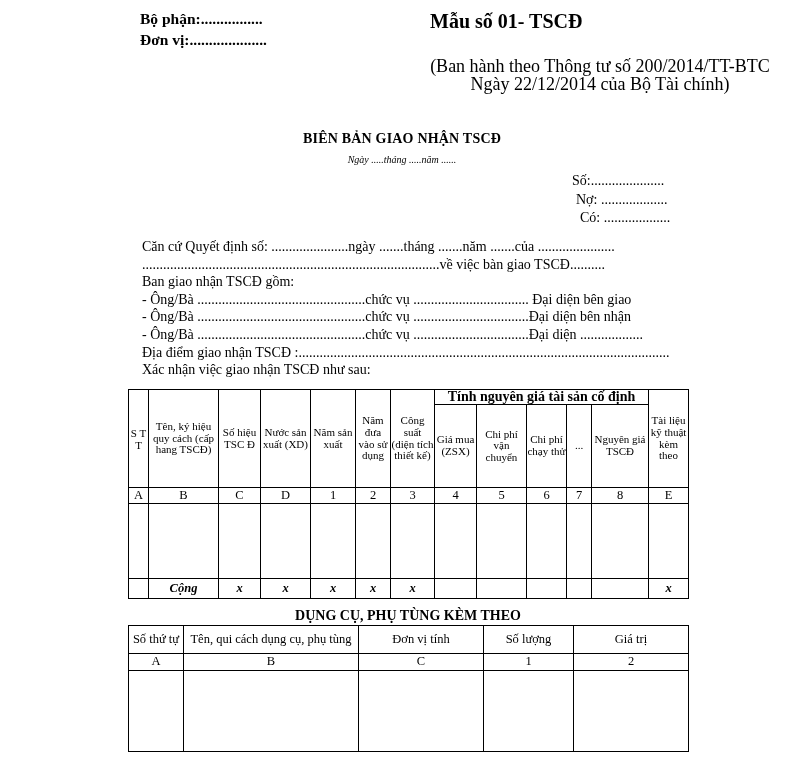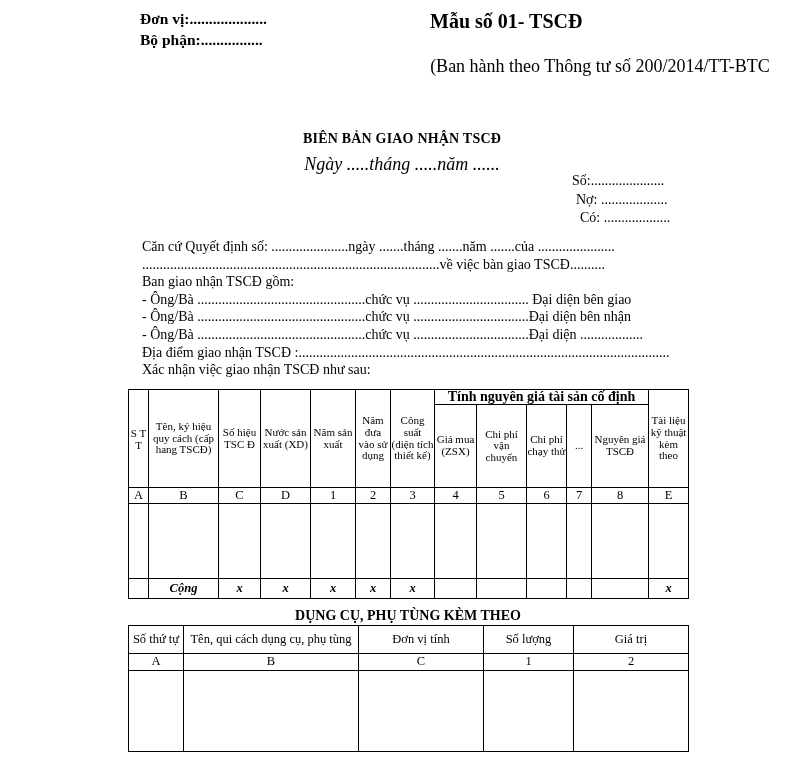--- a/index.html
+++ b/index.html
@@ -64,21 +64,21 @@
     font-weight: bold;
     font-size: 14px;
     letter-spacing: .2px;
   }
   .doc-subtitle {
     position: absolute;
     left: 0; top: 154px;
     width: 804px;
     text-align: center;
     font-style: italic;
-    font-size: 18px;
+    font-size: 10px;
   }
 
   
   .ref-block {
     position: absolute;
     left: 572px;
     top: 172px;
     font-size: 14px;
     line-height: 18.5px;
   }
@@ -171,28 +171,29 @@
   }
   #tools-table .hdr-row td { height: 27px; }
   #tools-table .letter-row td { height: 16px; }
   #tools-table .blank-row td { height: 80px; }
 </style>
 </head>
 <body>
 
 <div class="top-header">
   <div class="unit-block">
+    <div class="l-row">Bộ phận:................</div>
     <div class="l-row">Đơn vị:....................</div>
-    <div class="l-row">Bộ phận:................</div>
   </div>
 
   <div class="form-no">Mẫu số  01- TSCĐ</div>
 
   <div class="issue-note">
     <div>(Ban hành theo Thông tư số 200/2014/TT-BTC</div>
+    <div>Ngày 22/12/2014 của Bộ Tài chính)</div>
   </div>
 </div>
 
 <div class="doc-title">BIÊN BẢN GIAO NHẬN TSCĐ</div>
 <div class="doc-subtitle">Ngày .....tháng .....năm ......</div>
 
 <div class="ref-block">
   <div class="r1">Số:.....................</div>
   <div class="r2">Nợ: ...................</div>
   <div class="r3">Có: ...................</div>

